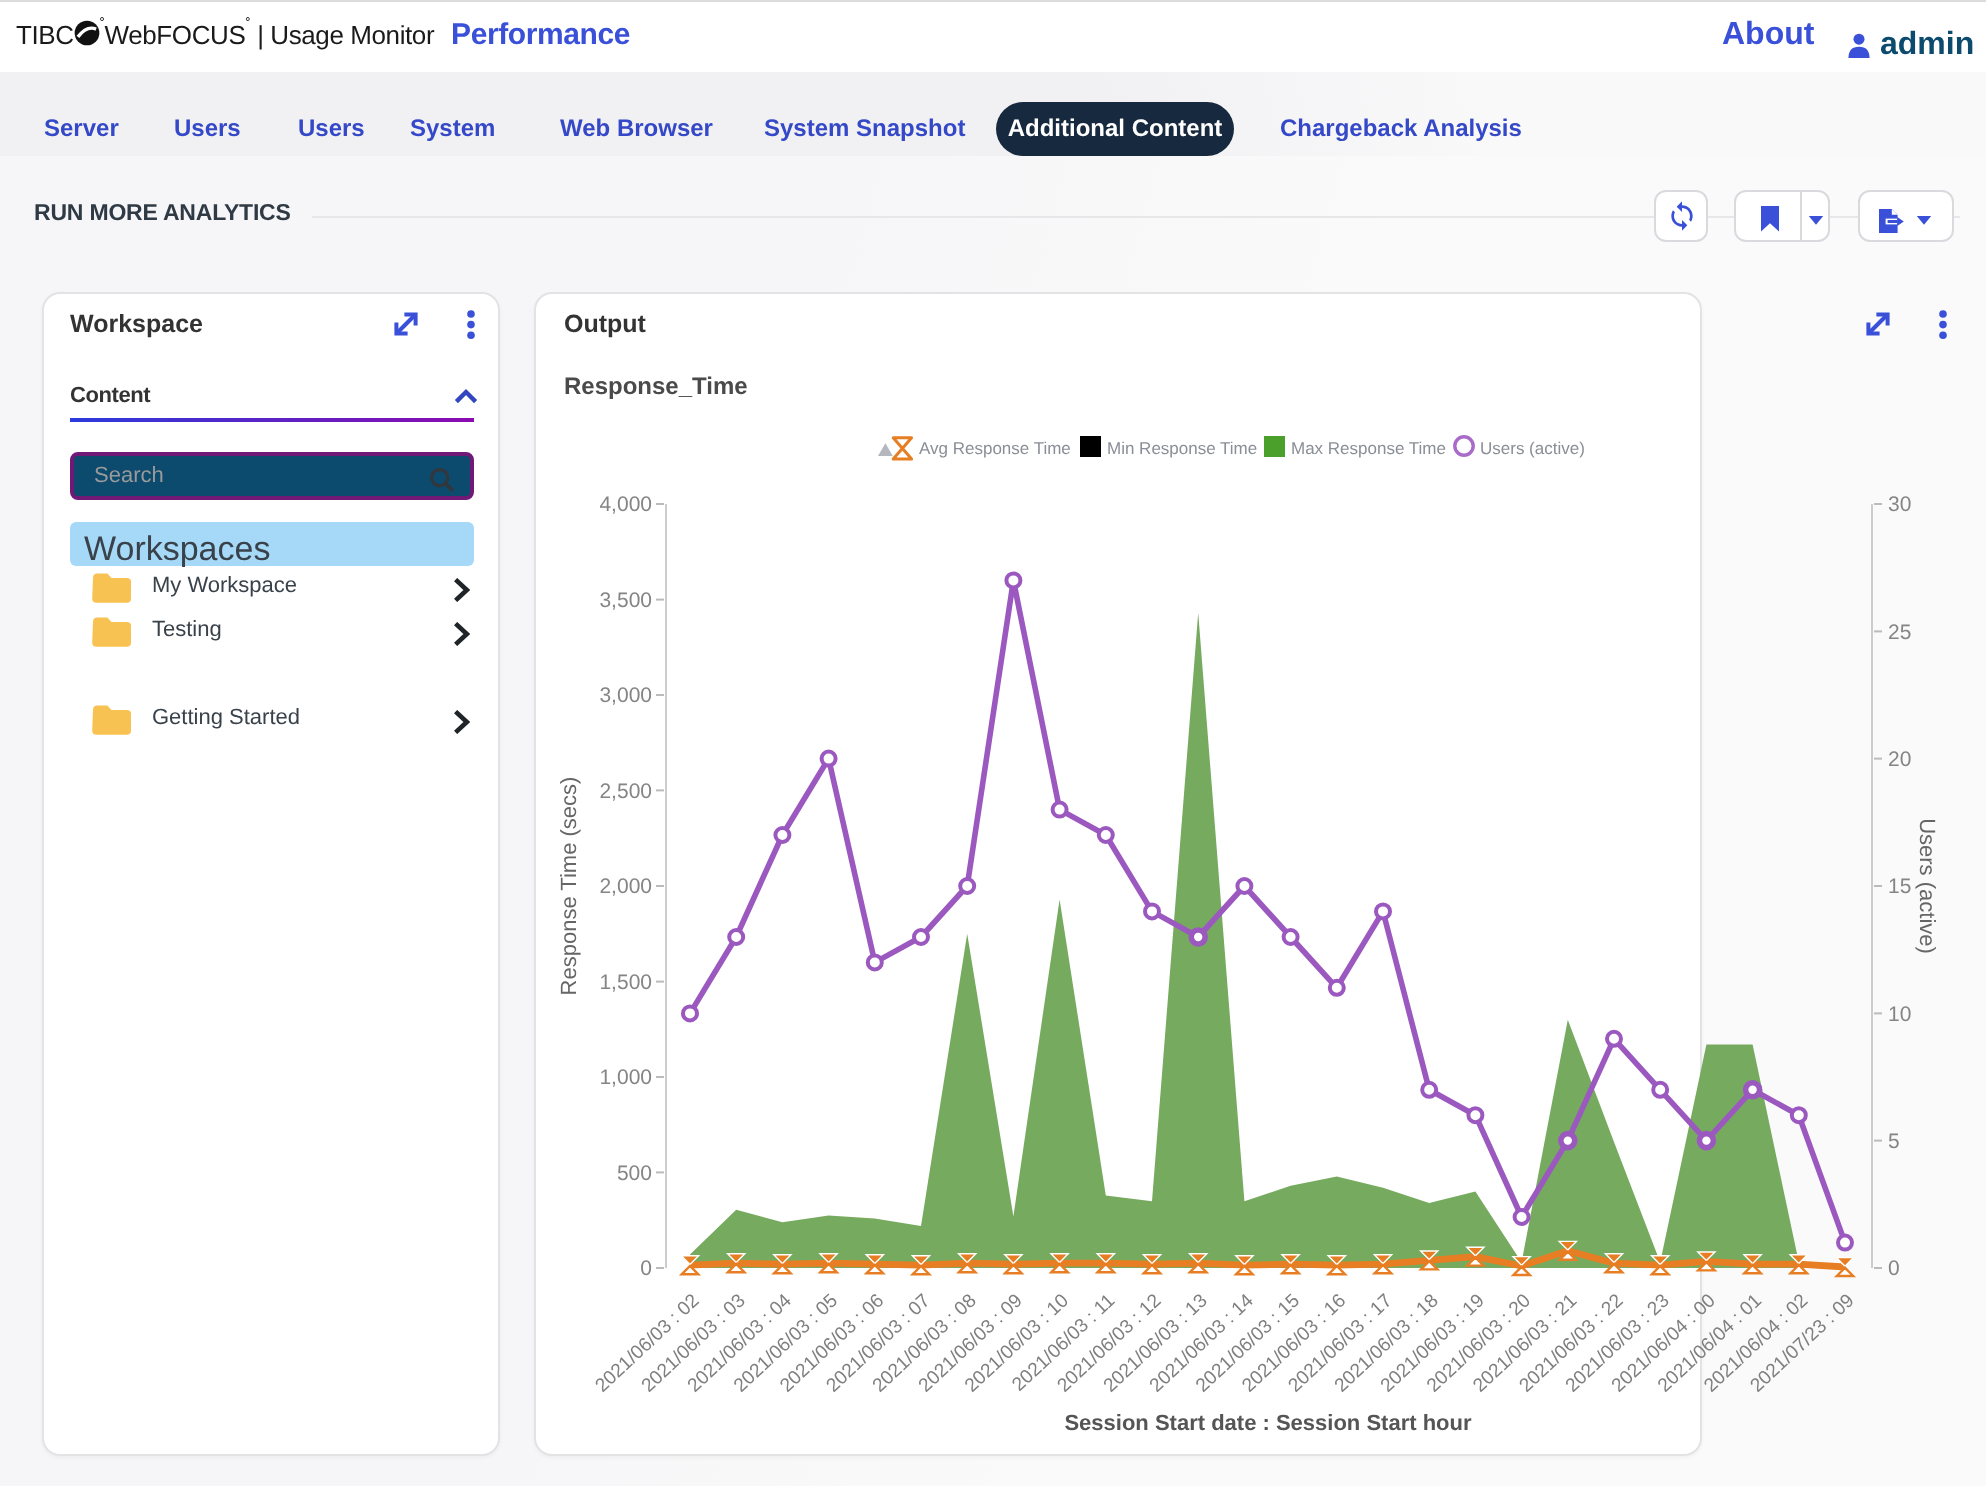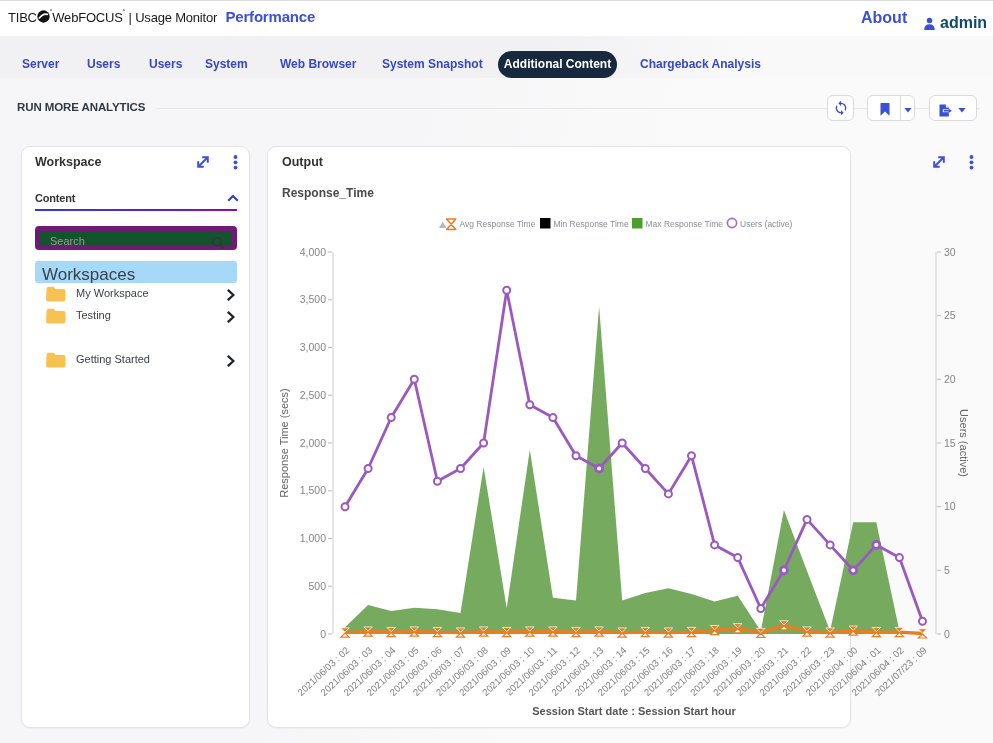--- a/index.html
+++ b/index.html
@@ -99,21 +99,21 @@
         <circle cx="2.5" cy="2" r="1.9"></circle>
         <circle cx="2.5" cy="7.3" r="1.9"></circle>
         <circle cx="2.5" cy="12.6" r="1.9"></circle>
       </g>
     </svg>
   <div style="position:absolute;left:13px;top:45px;font-size:11px;font-weight:bold;color:#333;letter-spacing:-0.2px">Content</div>
   <svg width="12" height="8" viewBox="0 0 12 8" style="position:absolute;left:205px;top:47px">
       <path d="M1.2,6.8 L6,2 L10.8,6.8" stroke="#3346c0" stroke-width="2.2" fill="none"></path>
     </svg>
   <div style="position:absolute;left:13px;top:62px;width:202px;height:2px;background:linear-gradient(90deg,#2b3bdc,#8c0bb0)"></div>
-  <div style="position:absolute;left:13px;top:79px;width:202px;height:24px;border:5px solid #701a75;border-radius:4px;background:#14532d">
+  <div style="position:absolute;left:13px;top:79px;width:202px;height:24px;border:2px solid #701a75;border-radius:4px;background:#0c4a6e">
     <span style="position:absolute;left:10px;top:4px;font-size:11px;color:#9a9a9a">Search</span>
     <svg width="14" height="14" viewBox="0 0 18 18" style="position:absolute;right:7px;top:5px">
         <circle cx="7.5" cy="7.5" r="5.2" fill="none" stroke="#33373c" stroke-width="2"></circle>
         <path d="M11.3,11.3 L16,16" stroke="#33373c" stroke-width="2.3"></path>
       </svg>
   </div>
   <div class="row" style="top:114px;background:#a6d9f8;border-radius:3px;">
       <span style="position:absolute;left:7px;top:4px;font-size:17px">Workspaces</span>
     </div>
   <div class="row" style="top:137px;">

